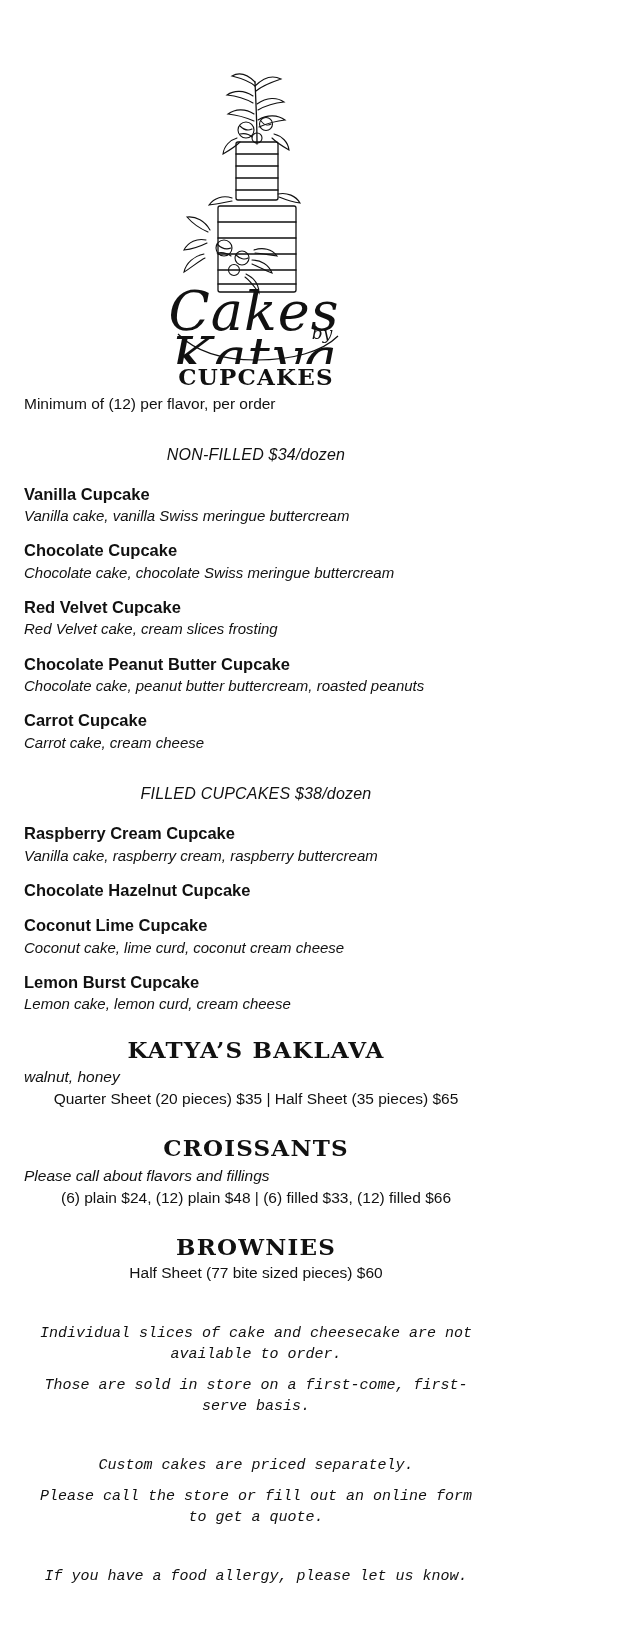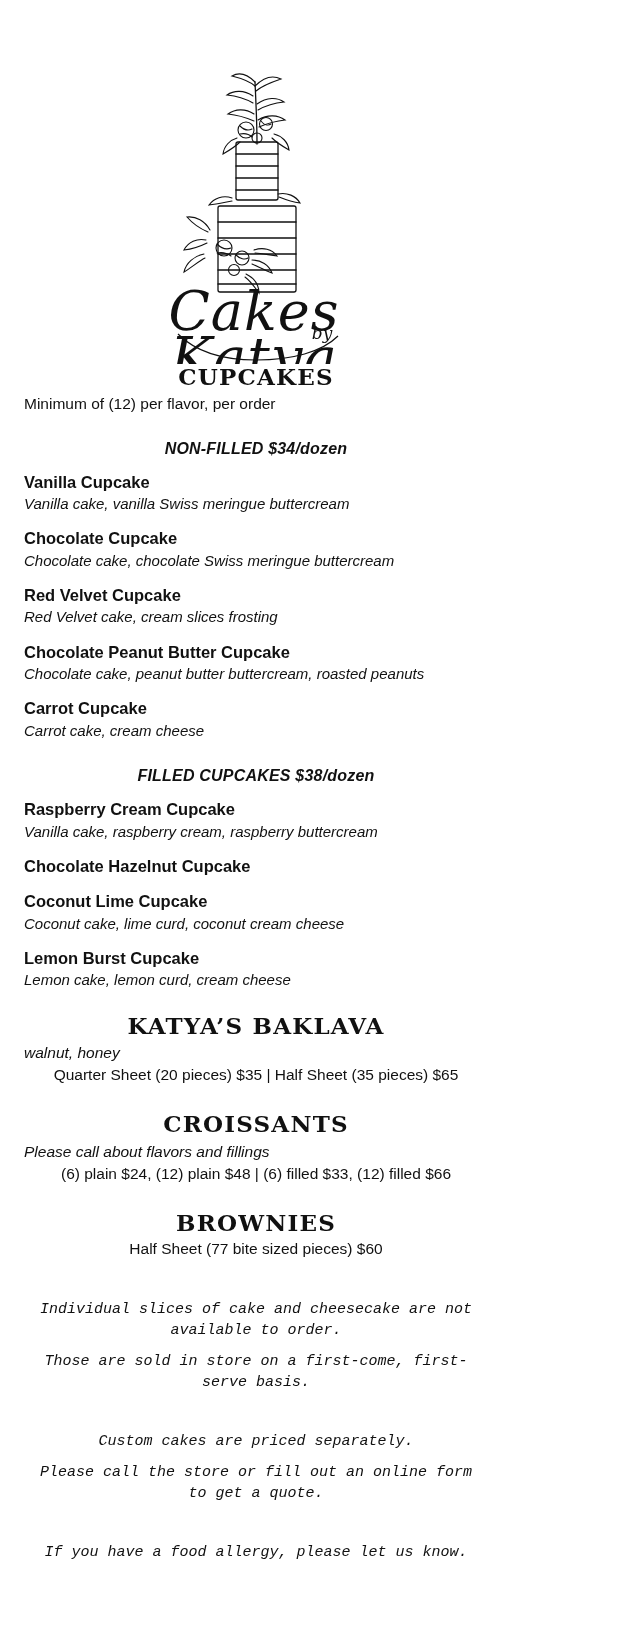--- a/index.html
+++ b/index.html
@@ -56,25 +56,25 @@
     text-align: left;
     margin: 5px 0 0 0;
     line-height: 1.25;
   }
   .section-sub.italic {
     font-style: italic;
   }
 
   .group-head {
     font-family: "Liberation Sans", sans-serif;
-    font-weight: bold;
+    font-weight: normal;
     font-style: italic;
     font-size: 16px;
     text-align: center;
-    margin: 0;
+    margin: 6px;
     letter-spacing: 0.2px;
   }
 
   .item {
     text-align: left;
     margin: 0;
   }
   .item-name {
     font-family: "Liberation Sans", sans-serif;
     font-weight: bold;

